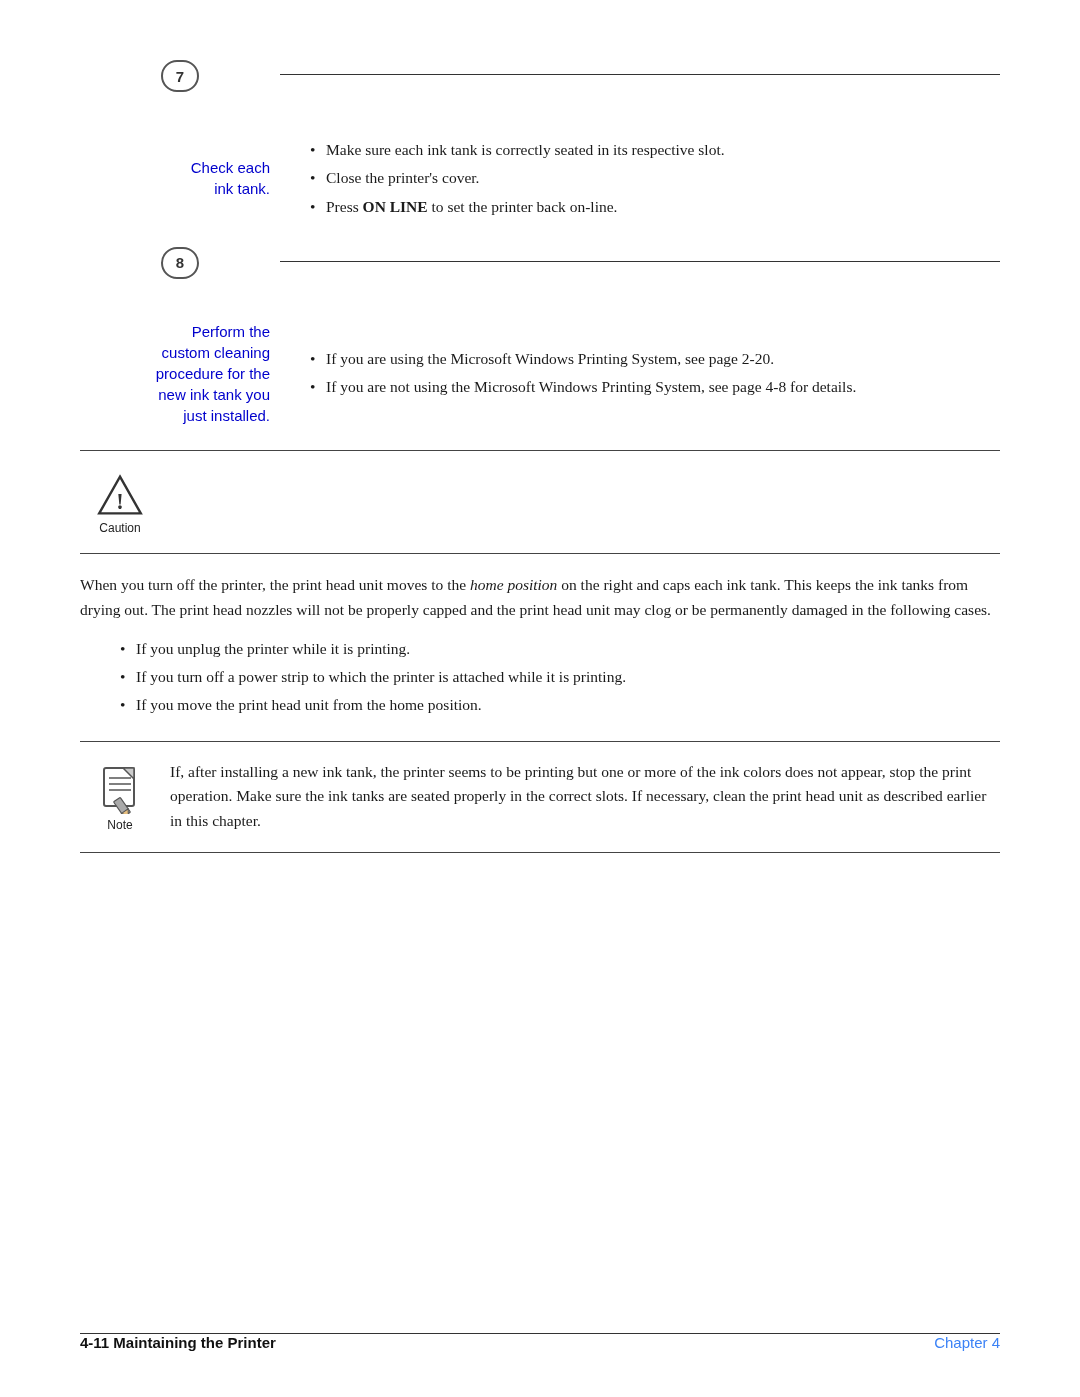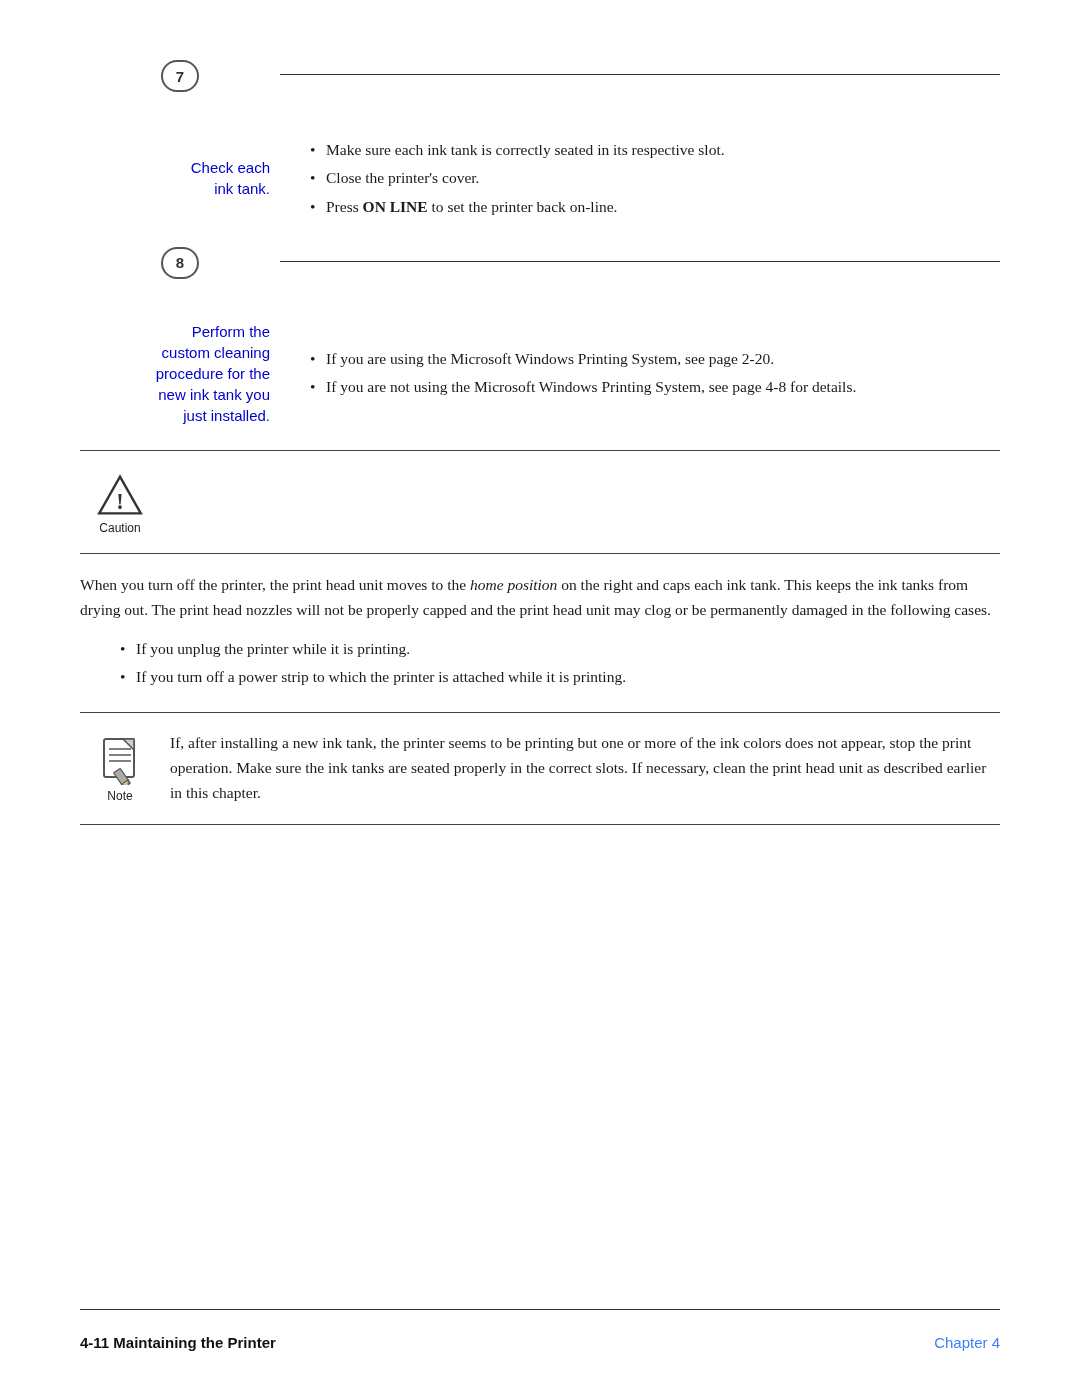--- a/index.html
+++ b/index.html
@@ -151,21 +151,21 @@
     
     .footer {
       position: absolute;
       bottom: 46px;
       left: 80px;
       right: 80px;
       display: flex;
       justify-content: space-between;
       align-items: center;
       border-top: 1.5px solid #333;
-      padding-top: 24px;
+      padding-top: 0;
     }
     .footer-left {
       font-family: Arial, sans-serif;
       font-size: 15px;
       font-weight: bold;
       color: #111;
     }
     .footer-right {
       font-family: Arial, sans-serif;
       font-size: 15px;
@@ -288,20 +288,21 @@
     </div>
 
     <hr class="divider">
 
     <div class="para">
       When you turn off the printer, the print head unit moves to the <em>home position</em> on the right and caps each ink tank. This keeps the ink tanks from drying out. The print head nozzles will not be properly capped and the print head unit may clog or be permanently damaged in the following cases.
     </div>
     <ul class="step-bullets" style="margin-left: 30px; margin-bottom: 24px;">
       <li>If you unplug the printer while it is printing.</li>
       <li>If you turn off a power strip to which the printer is attached while it is printing.</li>
+      <li>If you move the print head unit from the home position.</li>
     </ul>
 
     <hr class="divider">
 
     <div class="notice-row">
       <div class="notice-icon">
 
         <svg width="44" height="50" viewBox="0 0 44 50" xmlns="http://www.w3.org/2000/svg">
 
           <rect x="6" y="4" width="30" height="38" rx="2" ry="2" fill="#fff" stroke="#555" stroke-width="2"></rect>

